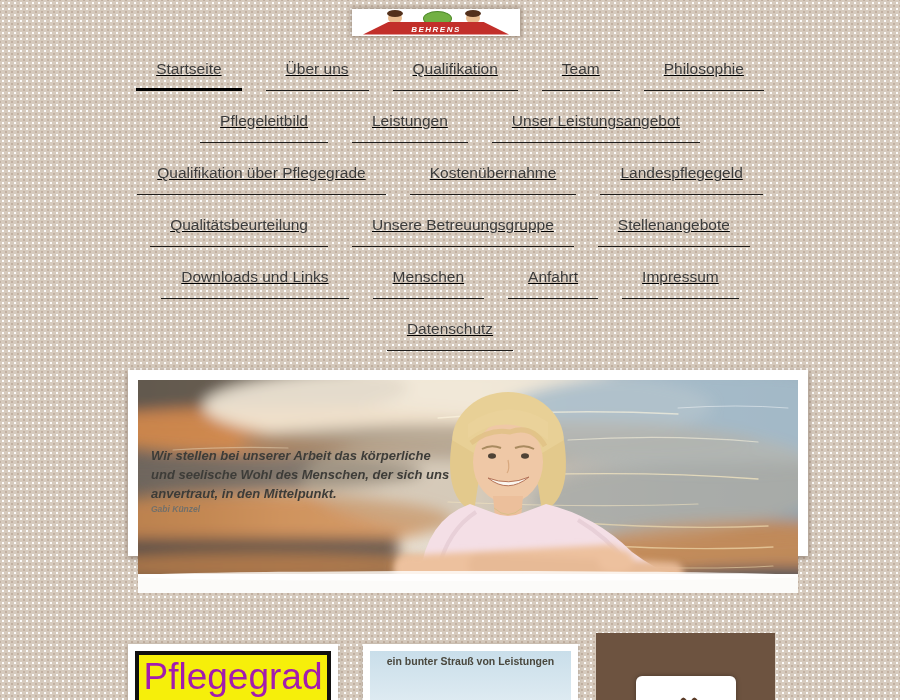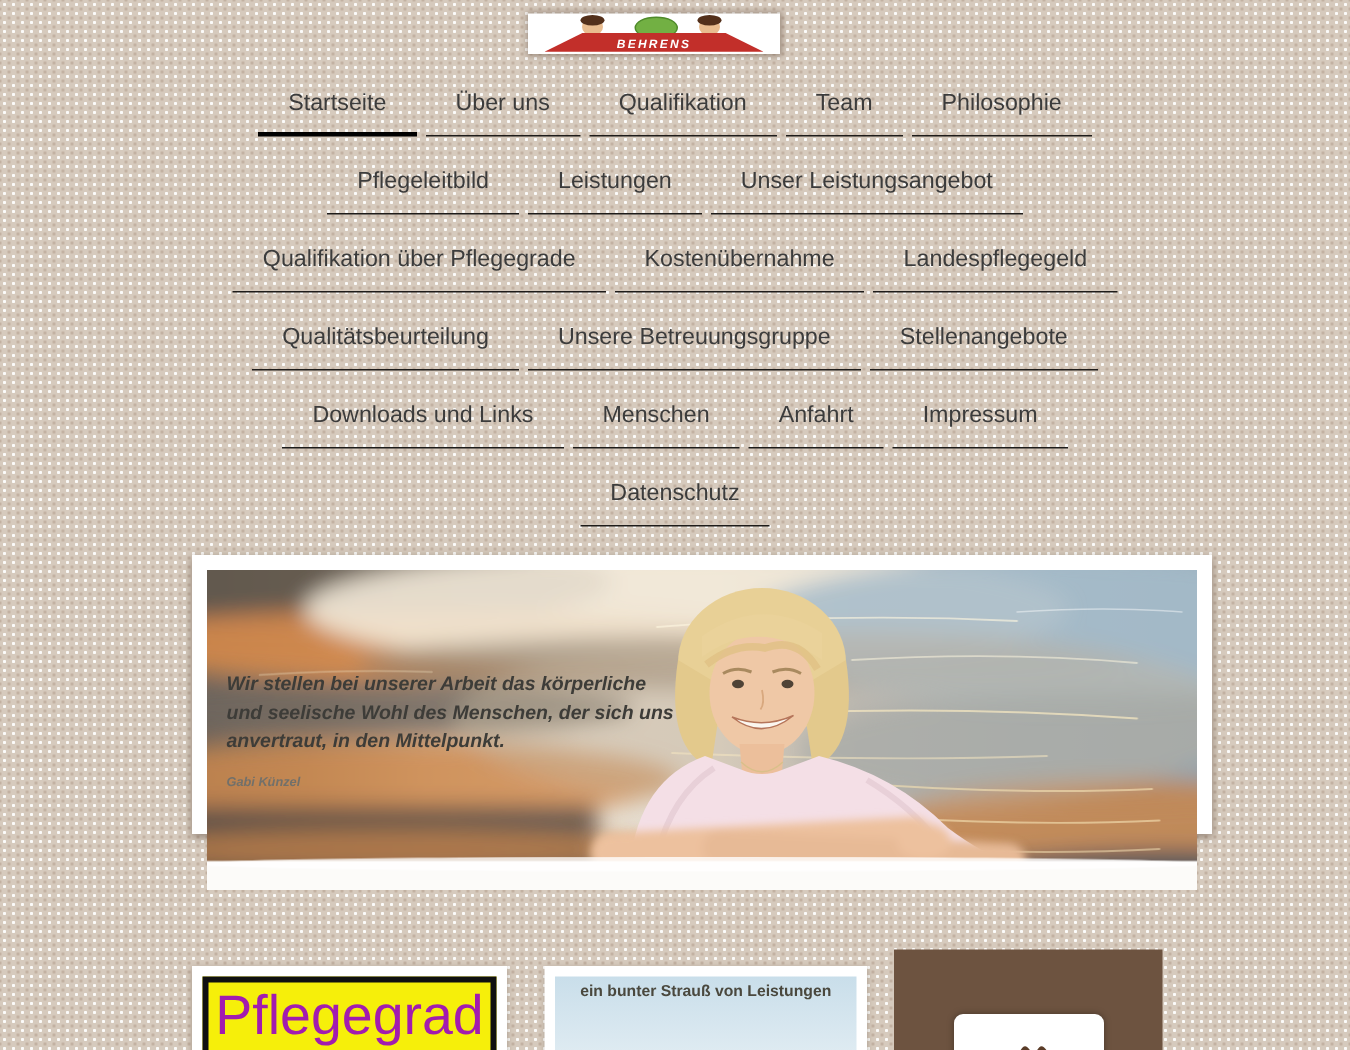--- a/index.html
+++ b/index.html
@@ -29,42 +29,42 @@
     color:#fff;letter-spacing:1.5px;
   }
   .logo-face{position:absolute;top:2px;width:14px;height:12px;border-radius:50%;background:#e9bc8f;}
   .logo-face::before{content:"";position:absolute;top:-2px;left:-1px;right:-1px;height:7px;
     border-radius:50%;background:#53301b;}
   .logo-face.left{left:27px;} .logo-face.right{left:105px;}
   .logo-green{position:absolute;left:62px;top:1px;width:27px;height:13px;border-radius:50%;
     background:#72b043;border:1px solid #4e8a2a;}
 
   
-  .nav-row{position:absolute;left:0;width:900px;display:flex;justify-content:center;gap:6px;}
+  .nav-row{position:absolute;left:0;width:900px;display:flex;justify-content:center;gap:24px;text-decoration:underline;}
   .nav-row.r0{top:56px;} .nav-row.r1{top:108px;} .nav-row.r2{top:160px;}
   .nav-row.r3{top:212px;} .nav-row.r4{top:264px;} .nav-row.r5{top:316px;align-items:flex-end;}
   .nav-item{
     font-size:15.5px;color:#3c3c3c;text-decoration:none;white-space:nowrap;
     padding:4px 20px 12px;border-bottom:1px solid #1e1c1a;cursor:pointer;
   }
   .nav-item.active{border-bottom:3px solid #000;padding-bottom:10px;}
 
   
   .hero-frame{
     position:absolute;left:128px;top:370px;width:680px;height:186px;
     background:#fff;box-shadow:0 2px 6px rgba(80,60,45,.5);
     box-sizing:border-box;padding:10px 10px 19px;
   }
   .hero-img{position:relative;width:660px;height:213px;overflow:hidden;background:#cfc3b2;}
   .hero-img svg{position:absolute;left:0;top:0;}
   .hero-quote{
     position:absolute;left:13px;top:66px;z-index:3;
     font-style:italic;font-weight:bold;font-size:13px;line-height:19px;color:#3d3c38;
   }
-  .hero-attr{font-size:8.5px;line-height:12px;font-weight:bold;font-style:italic;color:#72706a;margin-top:12px;}
+  .hero-attr{font-size:8.5px;line-height:12px;font-weight:bold;font-style:italic;color:#72706a;margin-top:0;}
 
   
   .card{position:absolute;box-sizing:border-box;cursor:pointer;}
   .card-sign{
     left:128px;top:644px;width:210px;height:92px;background:#fff;padding:7px;
     box-shadow:0 1px 4px rgba(90,70,55,.4);
   }
   .sign-inner{
     width:100%;height:100%;box-sizing:border-box;border:4px solid #101010;background:#f6ef0a;
     display:flex;justify-content:center;align-items:flex-start;

